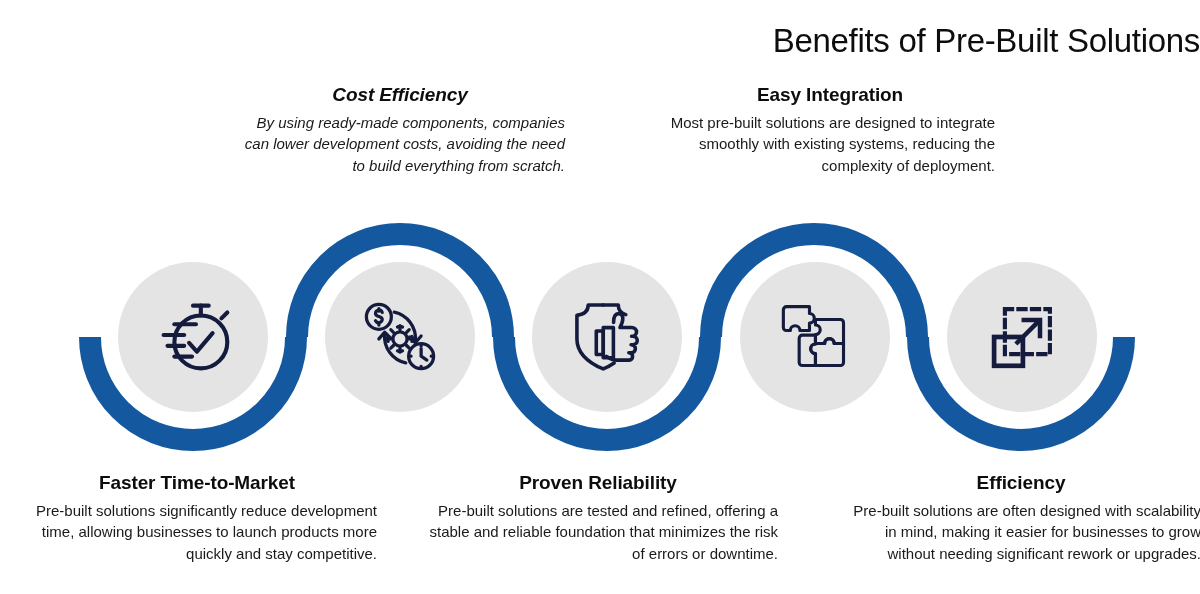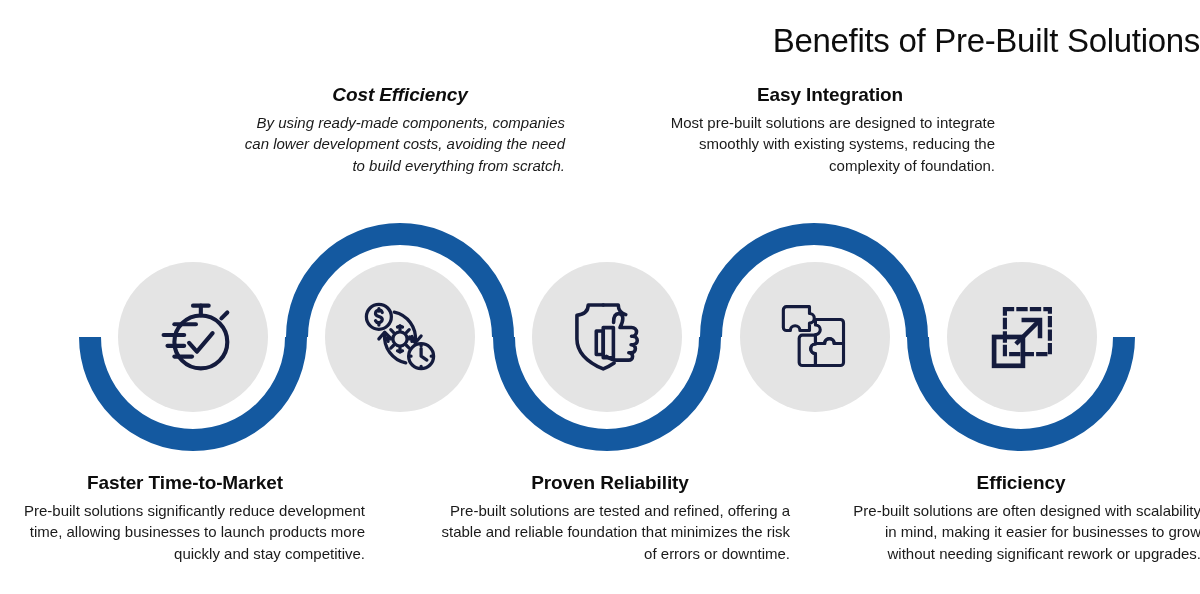--- a/index.html
+++ b/index.html
@@ -75,22 +75,22 @@
     text-align: right;
   }
 
   .cap-top { width: 330px; }
   .cap-bottom { width: 360px; }
 
   
   #cap-cost      { left: 235px;  top: 84px; font-style: italic;  }
   #cap-integ     { left: 655px;  top: 84px; margin-left: 10px;  }
   
-  #cap-faster    { left: 5px;    top: 472px; }
-  #cap-proven    { left: 430px;  top: 472px; }
+  #cap-faster    { left: 17px;    top: 472px; }
+  #cap-proven    { left: 418px;  top: 472px; }
   #cap-scale     { left: 841px;  top: 472px; }
 </style>
 </head>
 <body>
 
 <div id="canvas">
 
   <div class="page-title">Benefits of Pre-Built Solutions</div>
 
   <svg id="wave" viewBox="0 0 1200 594">
@@ -204,21 +204,21 @@
     </svg>
   </div>
 
   <div class="caption cap-top" id="cap-cost">
     <div class="cap-title">Cost Efficiency</div>
     <div class="cap-body">By using ready-made components, companies can lower development costs, avoiding the need to build everything from scratch.</div>
   </div>
 
   <div class="caption cap-top" id="cap-integ">
     <div class="cap-title">Easy Integration</div>
-    <div class="cap-body">Most pre-built solutions are designed to integrate smoothly with existing systems, reducing the complexity of foundation.</div>
+    <div class="cap-body">Most pre-built solutions are designed to integrate smoothly with existing systems, reducing the complexity of deployment.</div>
   </div>
 
   <div class="caption cap-bottom" id="cap-faster">
     <div class="cap-title">Faster Time-to-Market</div>
     <div class="cap-body">Pre-built solutions significantly reduce development time, allowing businesses to launch products more quickly and stay competitive.</div>
   </div>
 
   <div class="caption cap-bottom" id="cap-proven">
     <div class="cap-title">Proven Reliability</div>
     <div class="cap-body">Pre-built solutions are tested and refined, offering a stable and reliable foundation that minimizes the risk of errors or downtime.</div>

